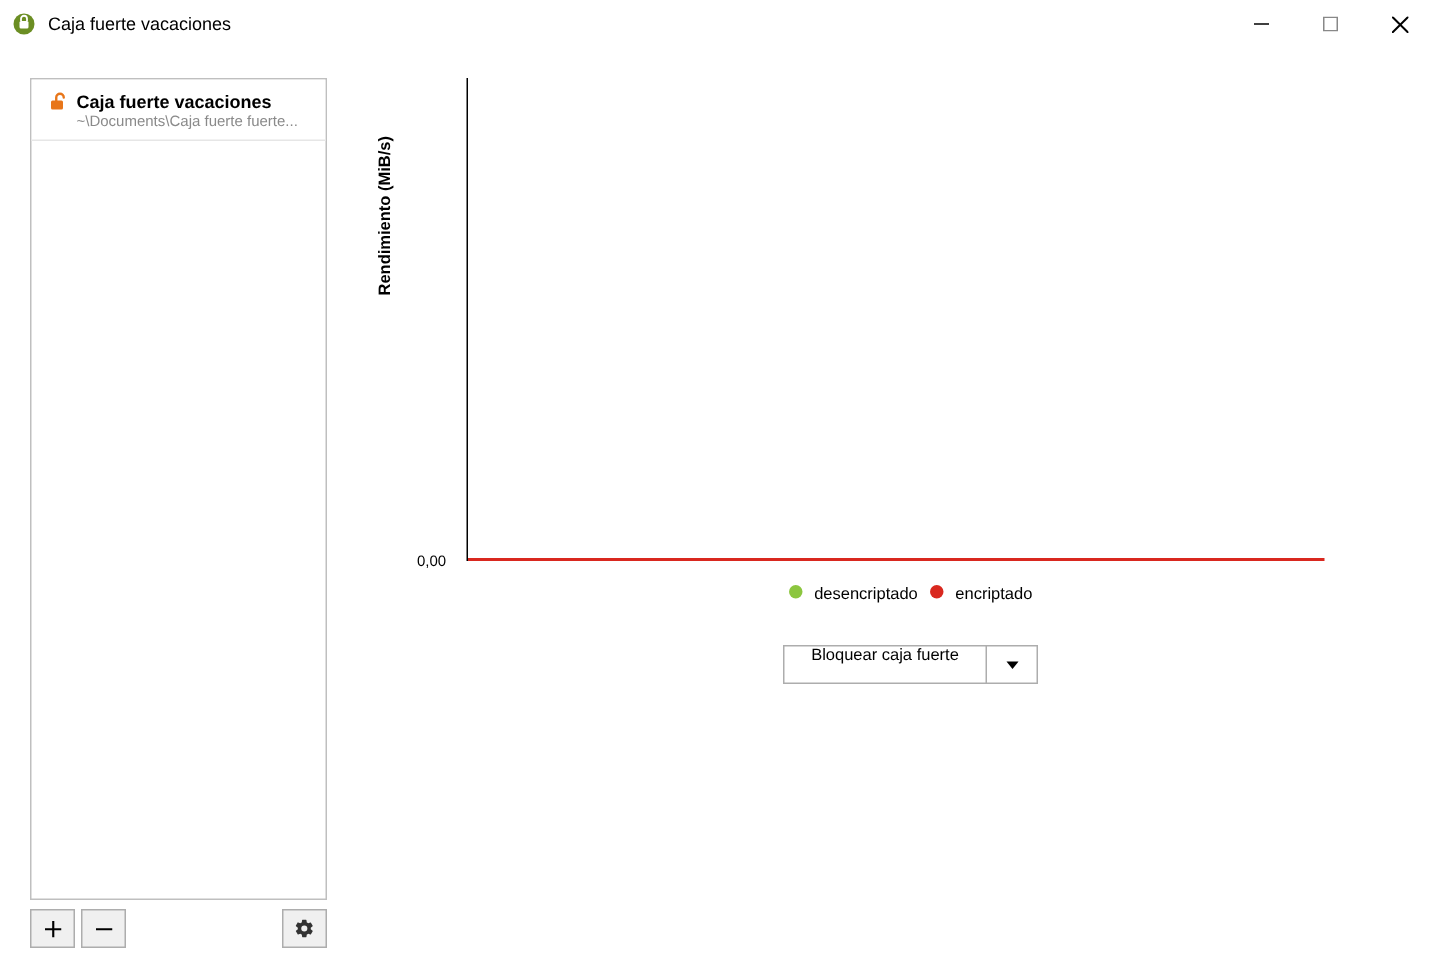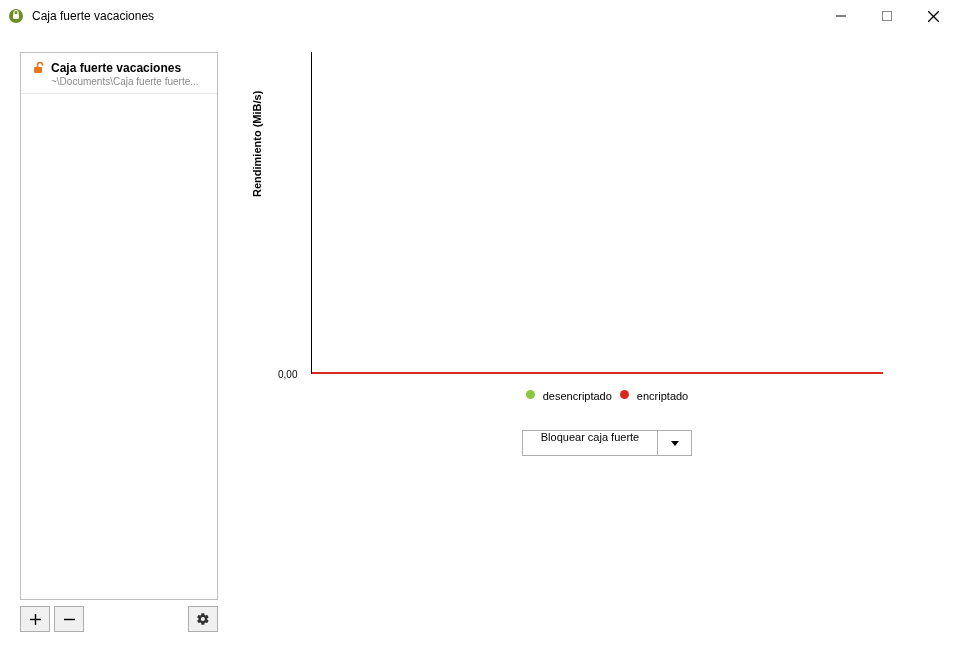--- a/index.html
+++ b/index.html
@@ -155,23 +155,23 @@
     .action-row {
       display:flex;justify-content:center;
       margin-top: 28px;
       margin-left: 48px;
     }
     .btn-group { display:flex; }
     .text-btn {
       height: 26px;
       border: 1px solid #adadad;
       background: #fff;
-      padding: 12px 18px;
+      padding: 0 18px;
       font-size: 11px;
-      display:flex;align-items:flex-end;
+      display:flex;align-items:flex-start;
       color:#000;
     }
     .drop-btn {
       height: 26px;
       width: 34px;
       border: 1px solid #adadad;
       border-left: none;
       background: #fff;
       display:flex;align-items:center;justify-content:center;
     }

